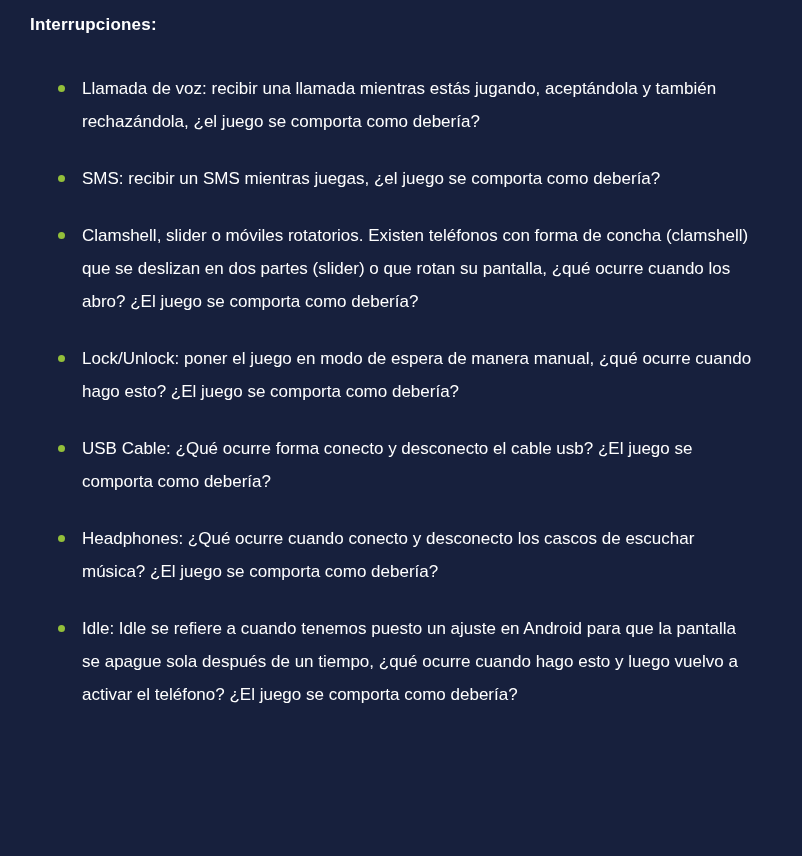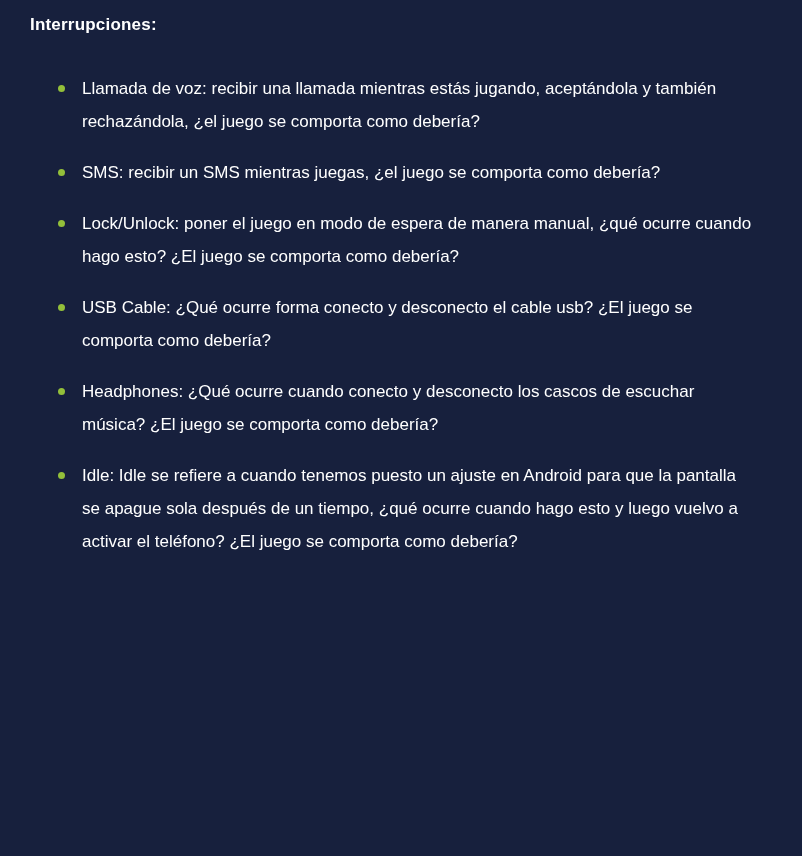--- a/index.html
+++ b/index.html
@@ -42,21 +42,20 @@
   .item {
     position: relative;
     padding-left: 52px;
     font-size: 17px;
     line-height: 33px;
     font-weight: 400;
     color: var(--text);
     margin-top: 24px;
   }
   .item + .item {
-    margin-top: 18px;
   }
   .bullet {
     position: absolute;
     left: 28px;
     top: 13px;
     width: 7px;
     height: 7px;
     border-radius: 50%;
     background: var(--bullet);
   }
@@ -70,20 +69,24 @@
     <li class="item">
       <span class="bullet"></span>
       <span>Llamada de voz: recibir una llamada mientras estás jugando, aceptándola y también rechazándola, ¿el juego se comporta como debería?</span>
     </li>
     <li class="item">
       <span class="bullet"></span>
       <span>SMS: recibir un SMS mientras juegas, ¿el juego se comporta como debería?</span>
     </li>
     <li class="item">
       <span class="bullet"></span>
+      <span>Clamshell, slider o móviles rotatorios. Existen teléfonos con forma de concha (clamshell) que se deslizan en dos partes (slider) o que rotan su pantalla, ¿qué ocurre cuando los abro? ¿El juego se comporta como debería?</span>
+    </li>
+    <li class="item">
+      <span class="bullet"></span>
       <span>Lock/Unlock: poner el juego en modo de espera de manera manual, ¿qué ocurre cuando hago esto? ¿El juego se comporta como debería?</span>
     </li>
     <li class="item">
       <span class="bullet"></span>
       <span>USB Cable: ¿Qué ocurre forma conecto y desconecto el cable usb? ¿El juego se comporta como debería?</span>
     </li>
     <li class="item">
       <span class="bullet"></span>
       <span>Headphones: ¿Qué ocurre cuando conecto y desconecto los cascos de escuchar música? ¿El juego se comporta como debería?</span>
     </li>

